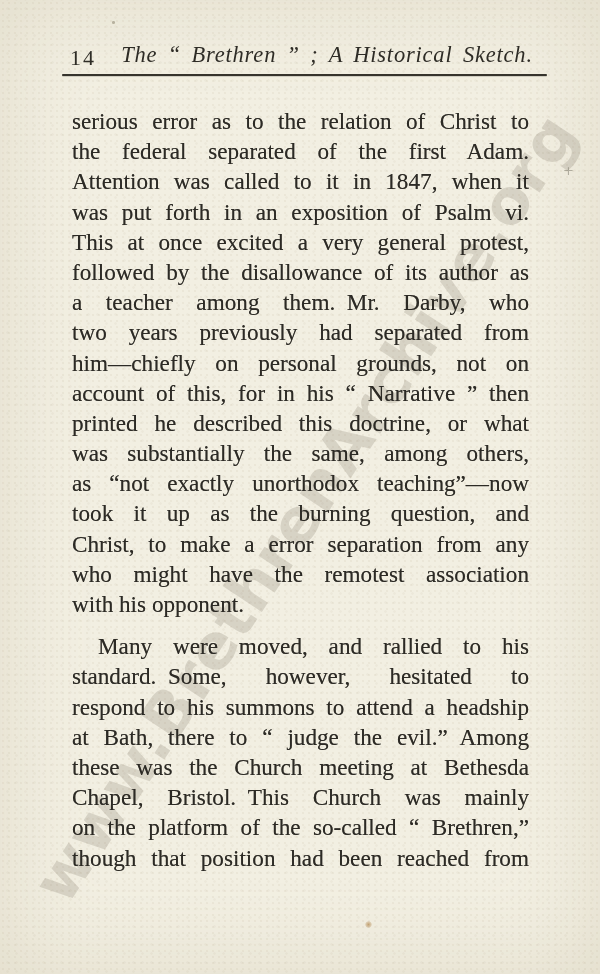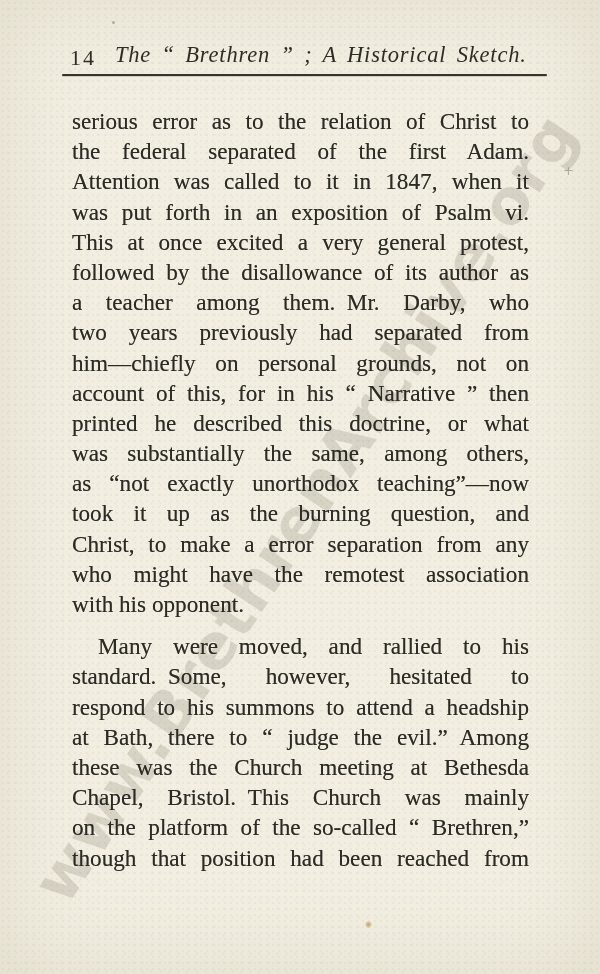--- a/index.html
+++ b/index.html
@@ -43,21 +43,21 @@
     z-index: 2;
     color: #2e2c26;
   }
   .page-number {
     position: absolute; left: 10px; top: 3px;
     font-size: 22px;
     letter-spacing: 2px;
   }
   .header-title {
     position: absolute; left: 55px; right: 8px; top: 0;
-    text-align: left;
+    text-align: center;
     font-style: italic;
     font-size: 22.5px;
     letter-spacing: 0.8px;
     word-spacing: 4px;
     white-space: nowrap;
   }
   .header-rule {
     position: absolute;
     left: 62px; top: 74px;
     width: 485px; height: 2.4px;

